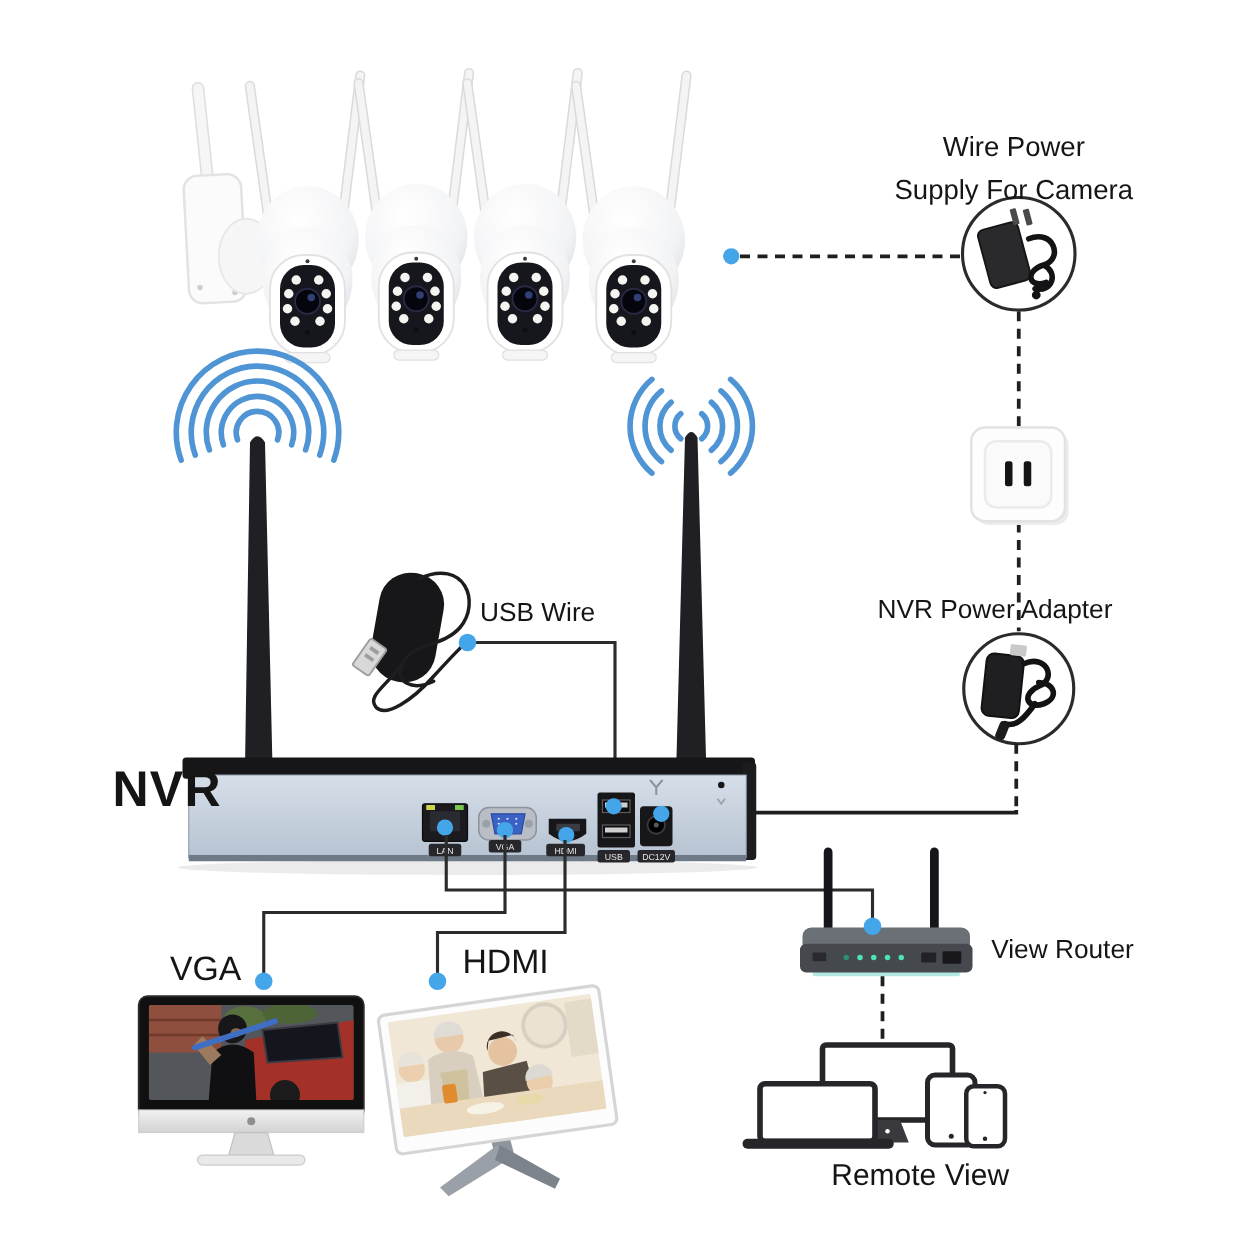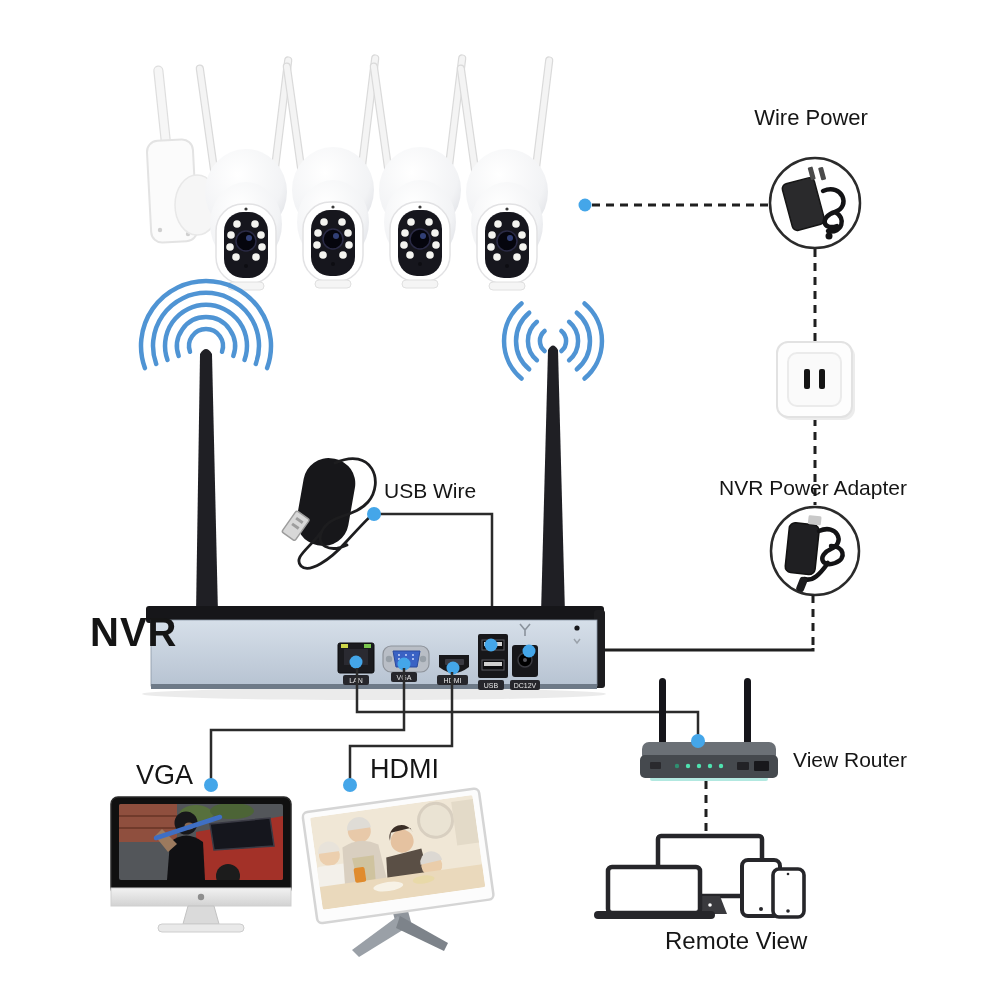--- a/index.html
+++ b/index.html
@@ -5,21 +5,21 @@
   html,body{margin:0;padding:0;background:#ffffff;}
   #stage{
     position:relative;width:1000px;height:1000px;background:#ffffff;
     font-family:"Liberation Sans", sans-serif;color:#1a1a1a;overflow:hidden;
   }
   #diagram-svg{position:absolute;left:0;top:0;}
   .lbl{position:absolute;white-space:nowrap;color:#151515;}
   .lbl-2line{text-align:center;}
   #label-wire-power{left:700px;top:101px;width:222px;font-size:22px;line-height:34px;}
   #label-usb-port{left:384px;top:479px;font-size:21px;}
-  #label-nvr-power-adapter{left:702px;top:476px;width:222px;text-align:center;font-size:21px;}
+  #label-nvr-power-adapter{left:702px;top:476px;width:222px;text-align:left;font-size:21px;}
   #label-nvr{left:90px;top:610px;font-size:40px;font-weight:bold;letter-spacing:1px;text-align:right;}
   #label-vga{left:136px;top:760px;font-size:27px;}
   #label-hdmi{left:370px;top:754px;font-size:27px;}
   #label-wifi-router{left:793px;top:748px;font-size:21px;}
   #label-remote-view{left:648px;top:927px;font-size:24px;margin-left:17px;}
 </style>
 </head>
 <body>
 
 <div id="stage">
@@ -323,20 +323,21 @@
         <rect x="352" y="862" width="11" height="15" rx="2" fill="#e08b2d"></rect>
         <ellipse cx="384" cy="885" rx="15" ry="4.5" fill="#f7f2e6"></ellipse>
         <ellipse cx="420" cy="883" rx="11" ry="4" fill="#e8d9a8"></ellipse>
       </g>
     </g>
   </g>
 </svg>
 
 <div class="lbl lbl-2line" id="label-wire-power">
   <div>Wire Power</div>
+  <div>Supply For Camera</div>
 </div>
 <div class="lbl" id="label-usb-port">USB Wire</div>
 <div class="lbl" id="label-nvr-power-adapter">NVR Power Adapter</div>
 <div class="lbl" id="label-nvr">NVR</div>
 <div class="lbl" id="label-vga">VGA</div>
 <div class="lbl" id="label-hdmi">HDMI</div>
 <div class="lbl" id="label-wifi-router">View Router</div>
 <div class="lbl" id="label-remote-view">Remote View</div>
 
 </div>

